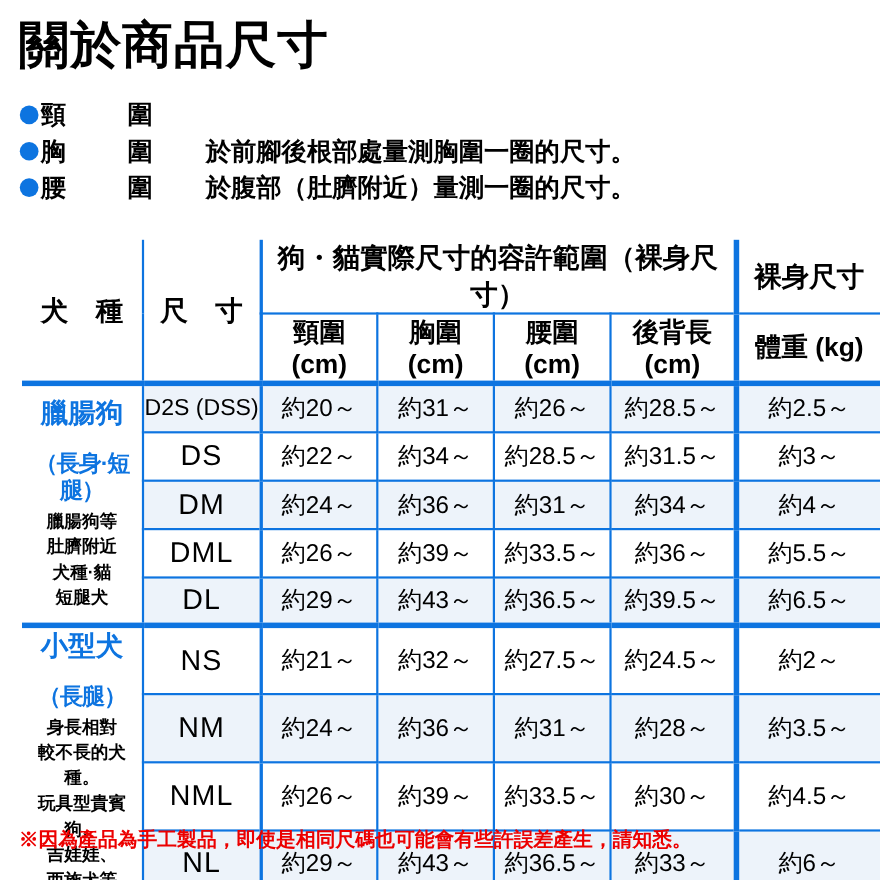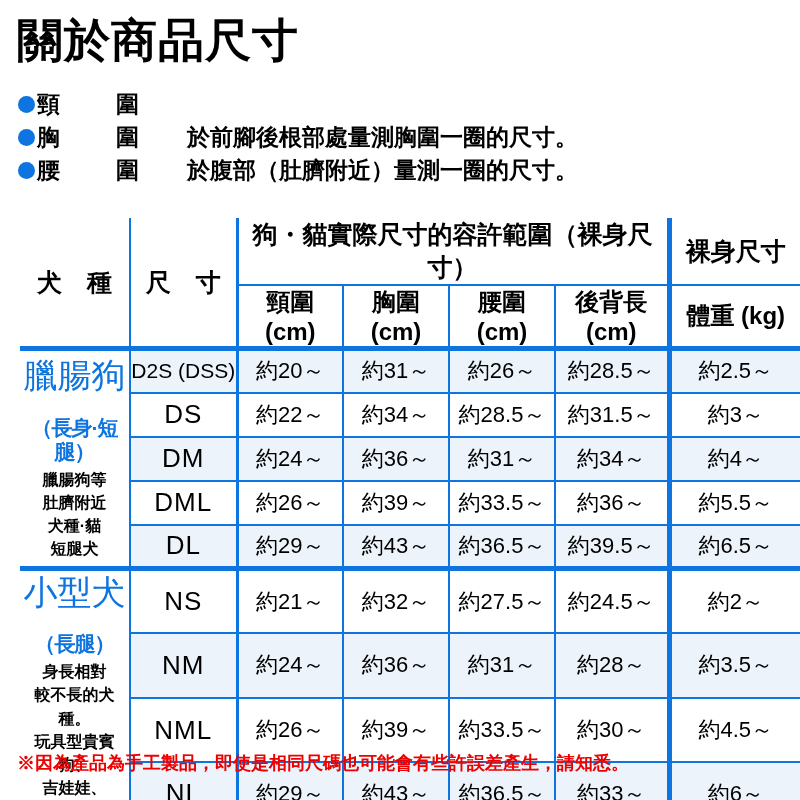--- a/index.html
+++ b/index.html
@@ -39,21 +39,21 @@
   .tint{background:var(--tint);}
   tr.h1{height:52px;}
   tr.h2{height:40px;}
   tr.data{height:44px;}
   .head-main{font-size:25px;font-weight:bold;}
   .sub-head{font-size:24px;font-weight:bold;}
   .size-cell{font-size:26px;letter-spacing:1px;}
   .size-cell.small{font-size:21px;letter-spacing:0;}
   .val{font-size:22px;}
   .breed-cell{vertical-align:middle;padding:2px 1px;}
-  .breed-name{color:var(--blue);font-size:34px;font-weight:normal;line-height:1.15;}
+  .breed-name{color:var(--blue);font-size:25px;font-weight:bold;line-height:1.15;}
   .breed-sub{color:var(--blue);font-size:21px;font-weight:bold;line-height:1.15;
     letter-spacing:-1px;margin-top:20px;}
   .breed-desc{font-size:16px;line-height:1.45;margin-top:4px;font-weight:bold;}
 
   
   .note{position:absolute;left:17px;top:751px;font-size:18px;font-weight:bold;
     color:var(--red);}
 </style>
 </head>
 <body>

